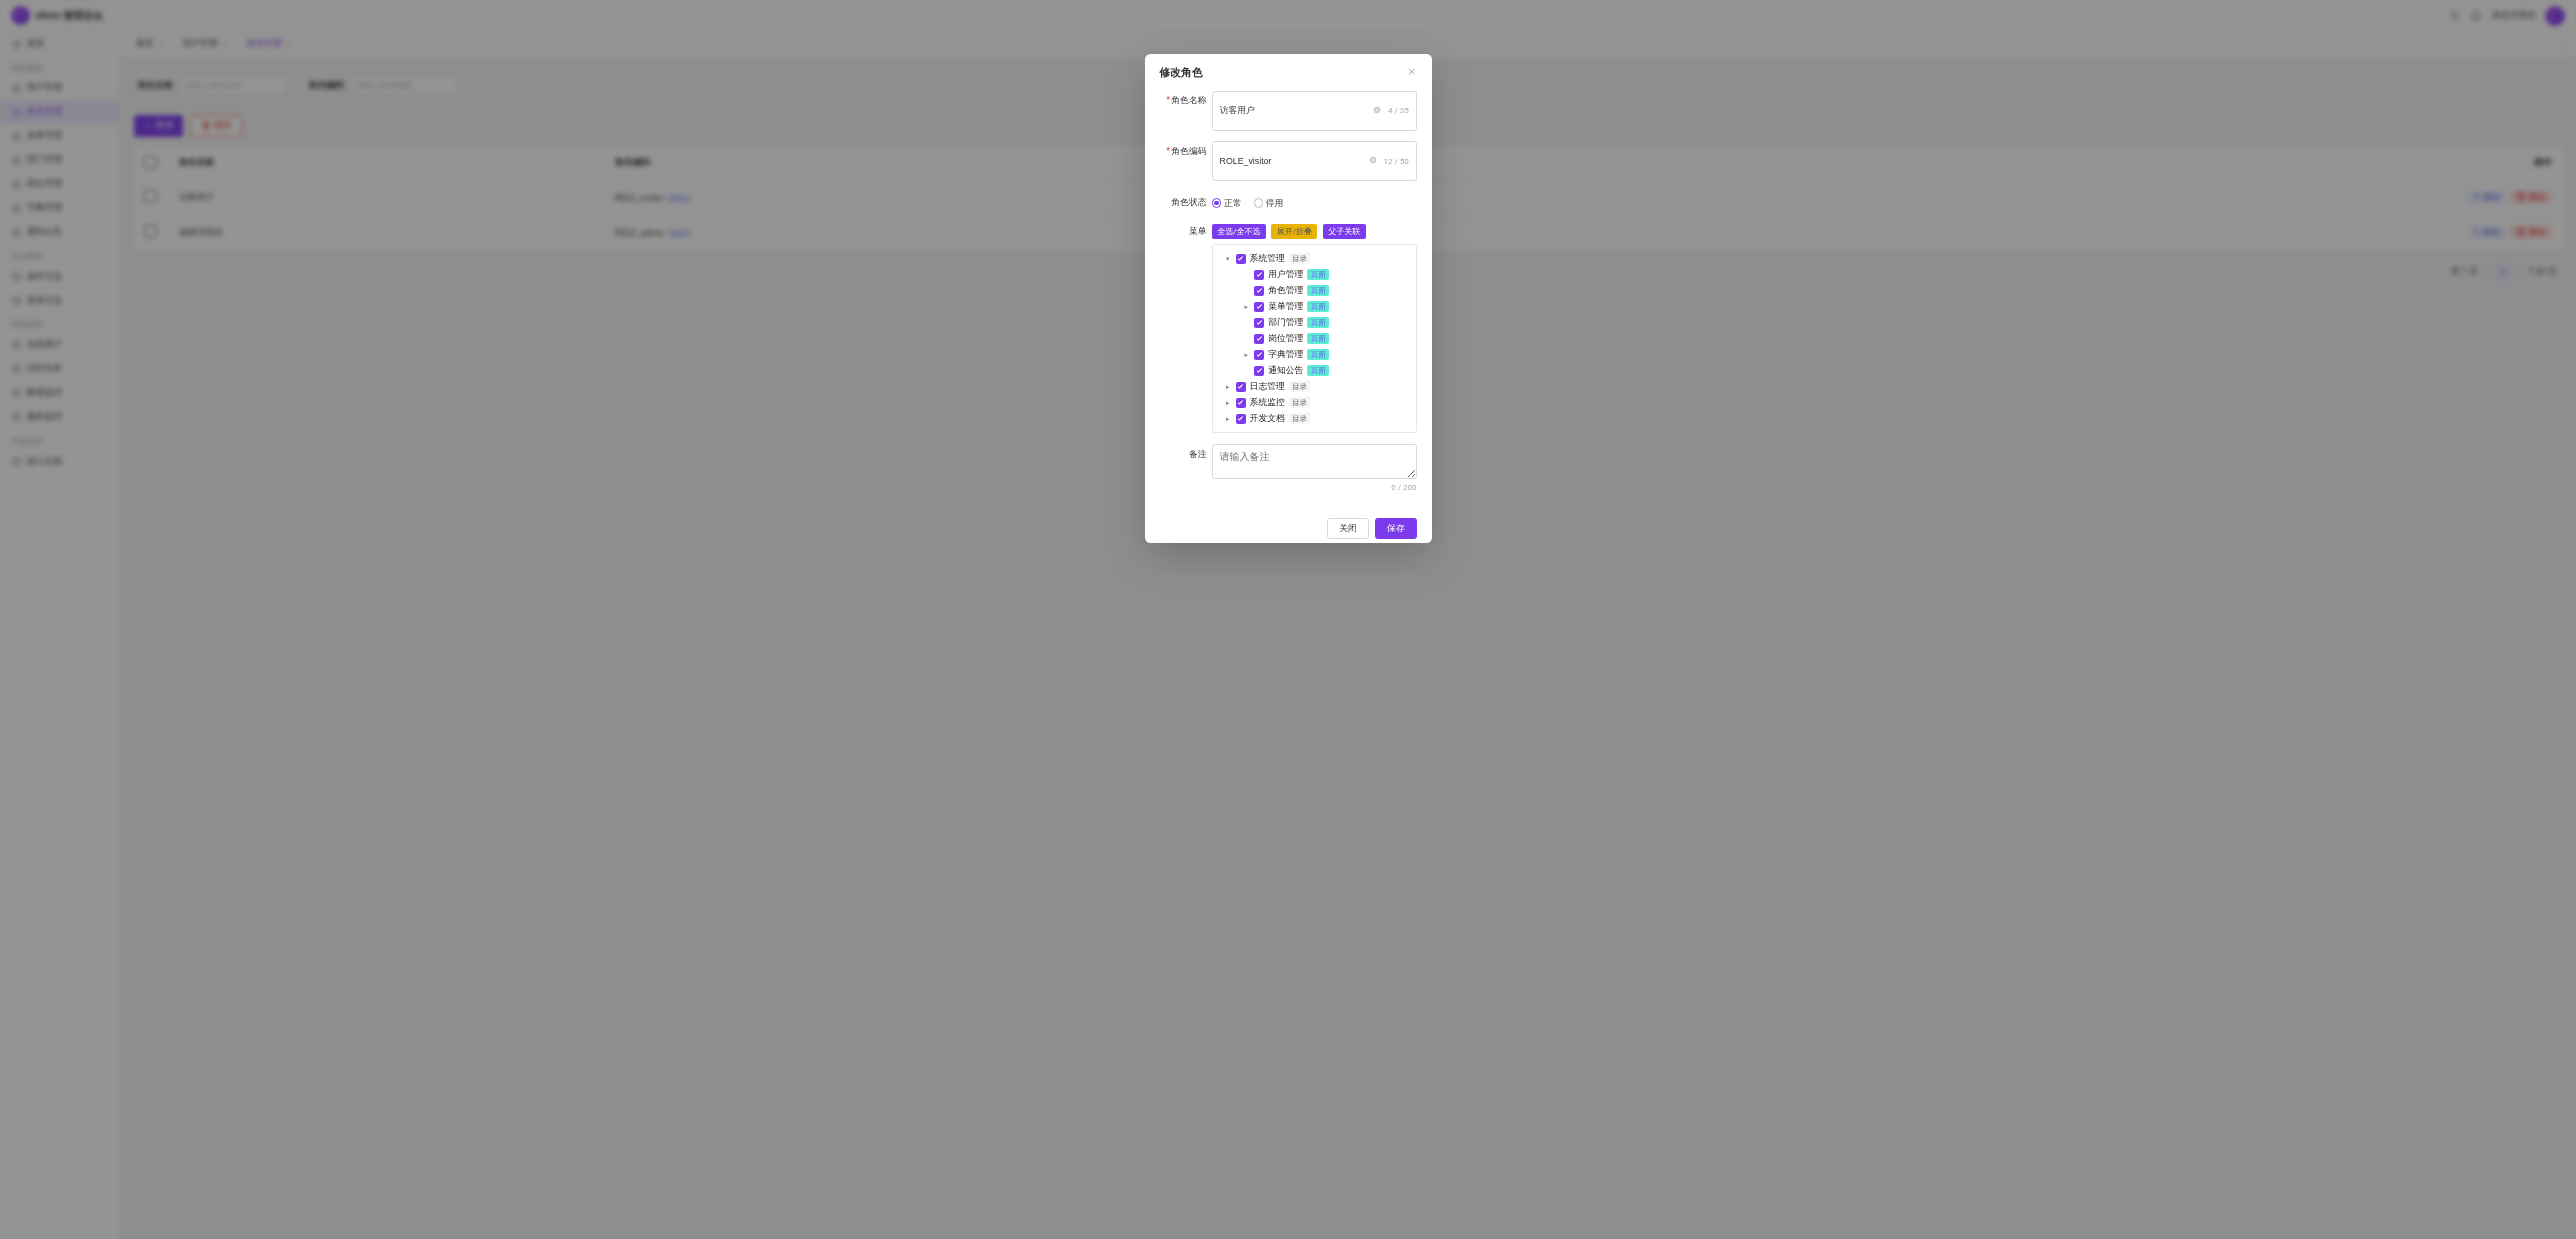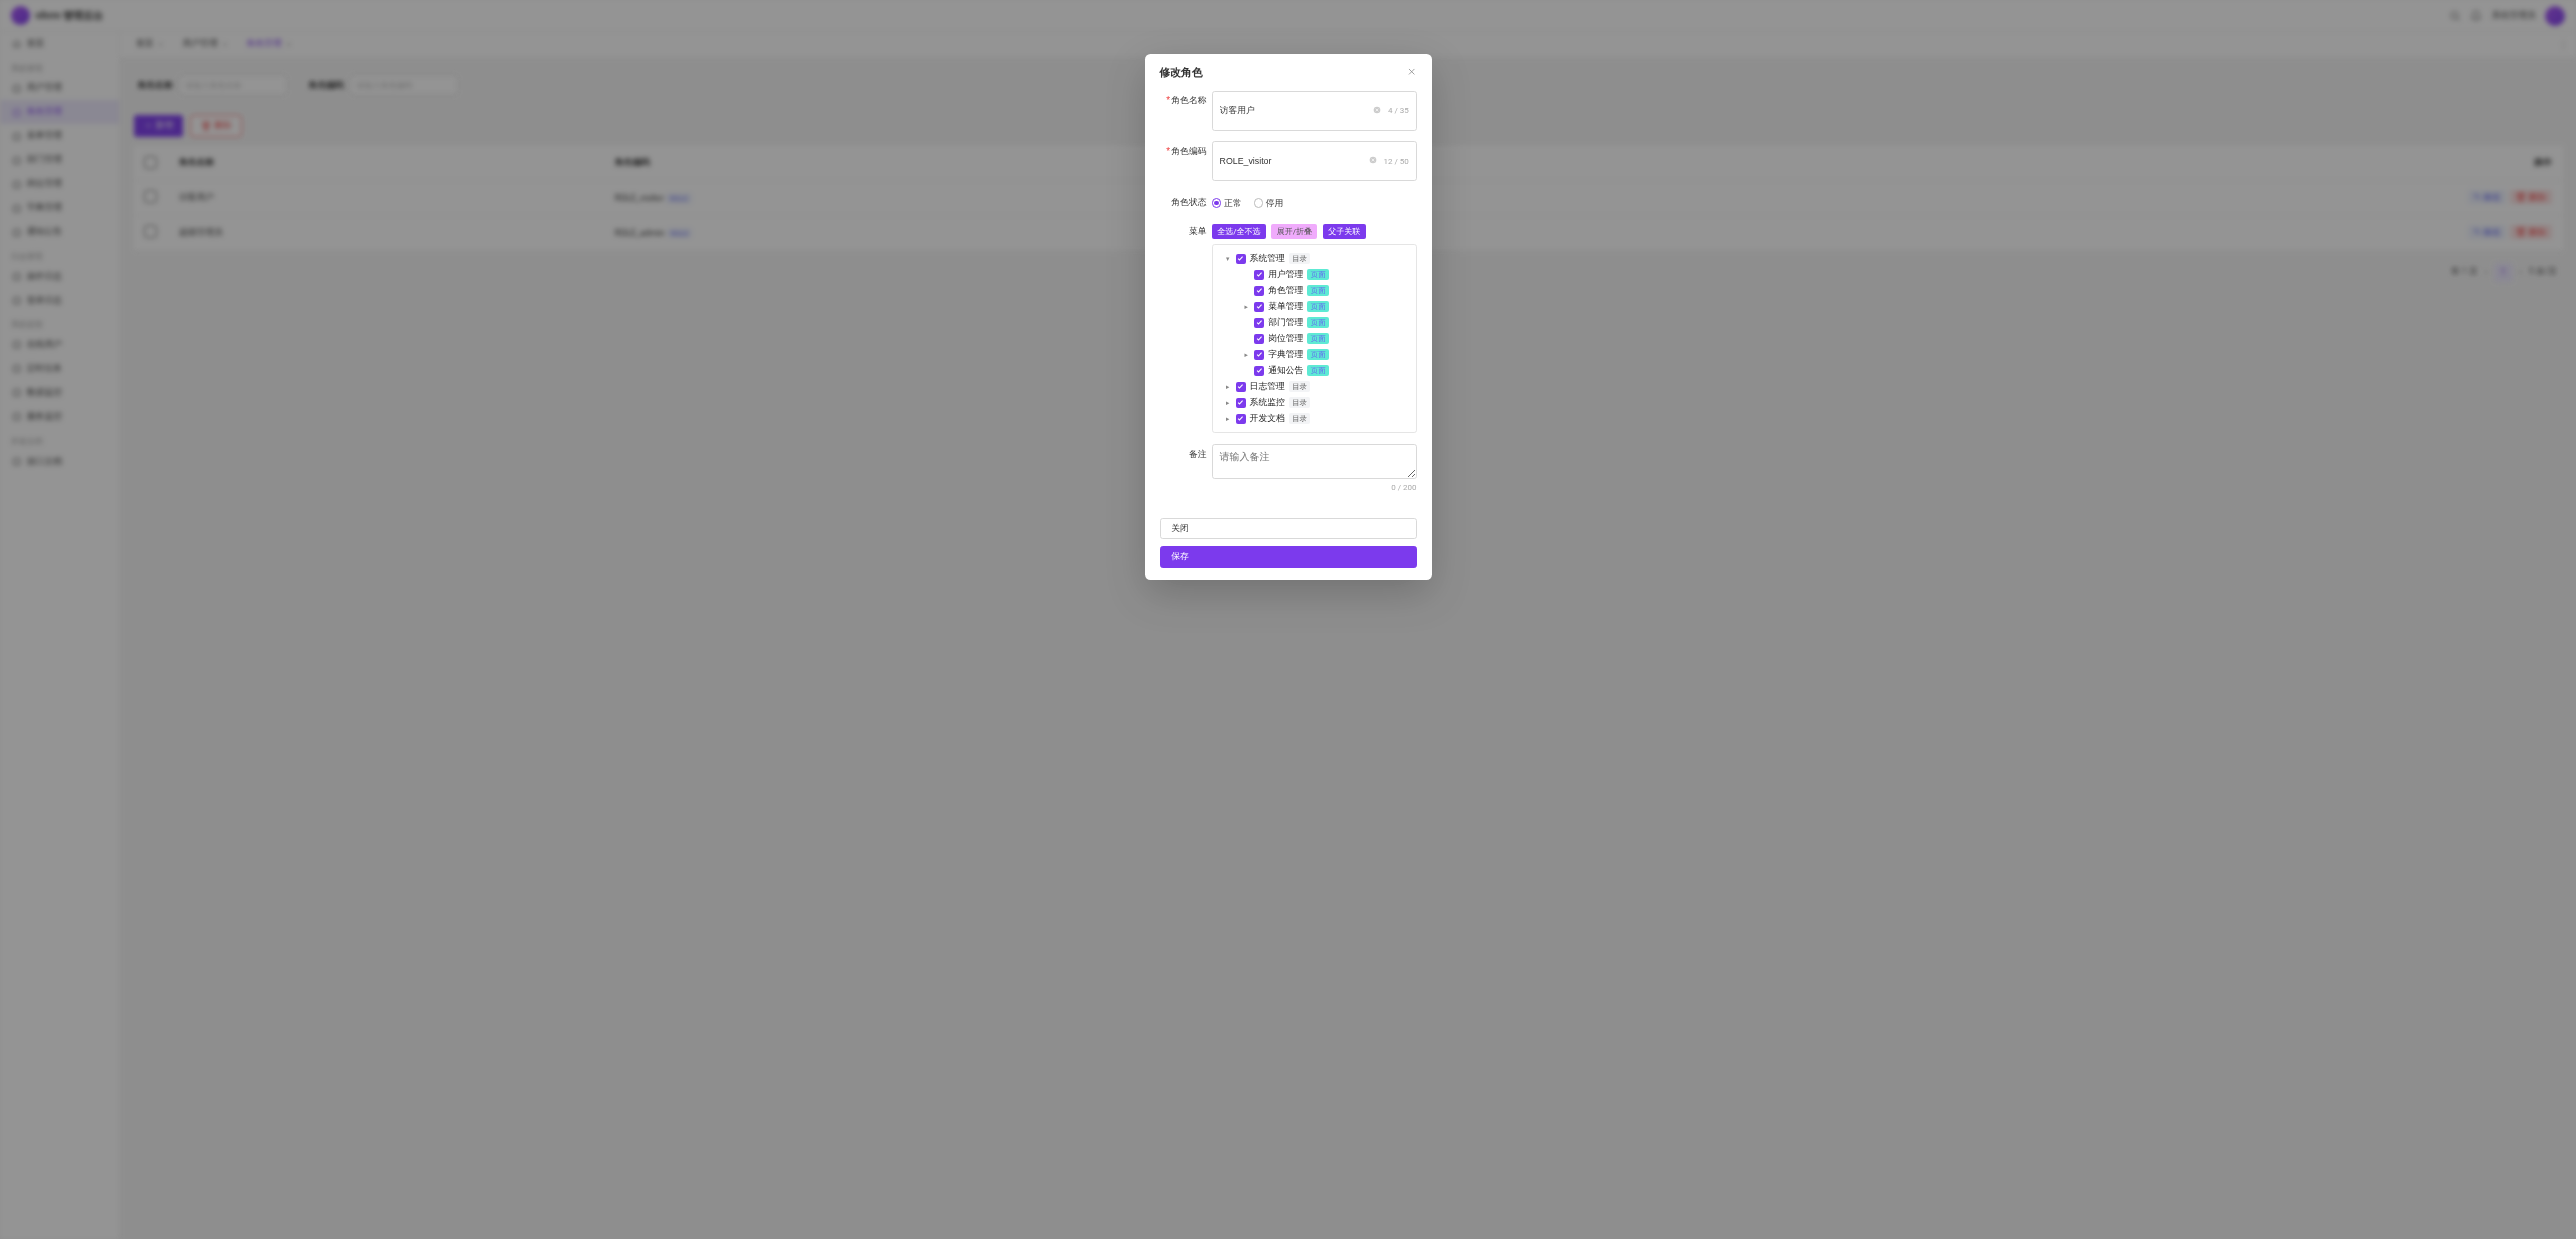--- a/index.html
+++ b/index.html
@@ -164,21 +164,21 @@
   position: relative; top: 1.3px;
 }
 .radio.on { border-color: #7c3aed; }
 .radio.on::after {
   content: ""; position: absolute; inset: 1.3px; background: #7c3aed; border-radius: 50%;
 }
 
 .chipset { display: flex; gap: 5.4px; margin-bottom: 5.4px; flex-wrap: wrap; padding-top: 2.7px;}
 .chip {
   padding: 2px 5.4px; border-radius: 2px; font-size: 8px;
-  background: #f0abfc; color: #555; cursor: pointer;
+  background: #eab308; color: #555; cursor: pointer;
 }
 .chip.solid { background: #7c3aed; color: #fff; }
 
 .tree {
   border: 0.7px solid #e5e5e5; border-radius: 2.7px;
   padding: 5.4px 4px 5.4px 1.3px; font-size: 8.8px;
 }
 .tree-node {
   display: flex; align-items: center; gap: 4px;
   padding: 2px 0;
@@ -204,21 +204,21 @@
 .node-tag.dir { background: #f3f4f6; color: #666; }
 
 textarea.remark {
   width: 100%; min-height: 30px; resize: vertical;
   border: 0.7px solid #d9d9d9; border-radius: 2.7px; padding: 5.4px 6.7px;
   font-size: 10px; font-family: inherit; outline: none;
 }
 .remark-counter { text-align: right; color: #aaa; font-size: 8px; margin-top: 2.7px;}
 
 .modal-foot {
-  padding: 8px 15px 12px; display: flex; justify-content: flex-end; gap: 6.7px; flex-direction: column;
+  padding: 8px 15px 4px; display: flex; justify-content: flex-end; gap: 6.7px;
 }
 .mbtn {
   height: 21.6px; padding: 0 10.8px; border-radius: 2.7px;
   display: inline-flex; align-items: center; font-size: 8.8px;
   cursor: pointer; border: 0.7px solid #d9d9d9; background: #fff;
 }
 .mbtn.primary { background: #7c3aed; color: #fff; border-color: #7c3aed; }
 </style>
 </head>
 <body>

